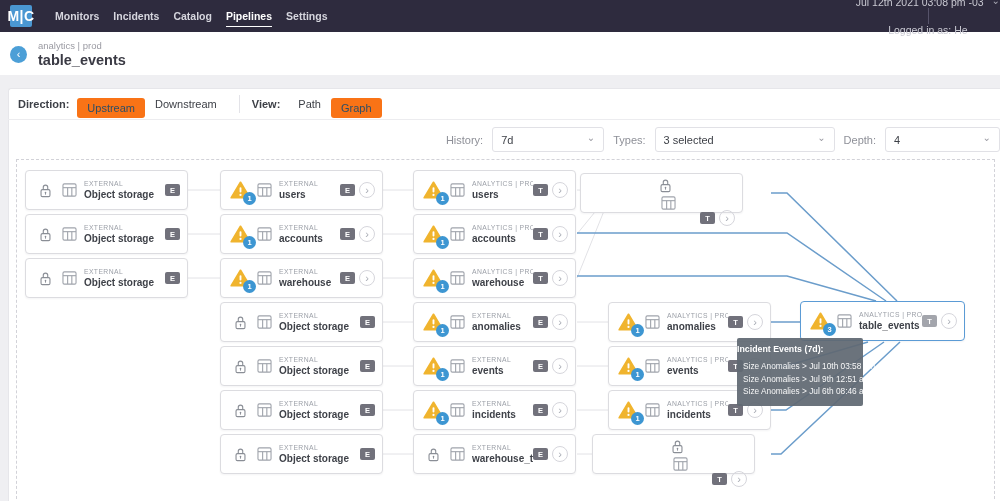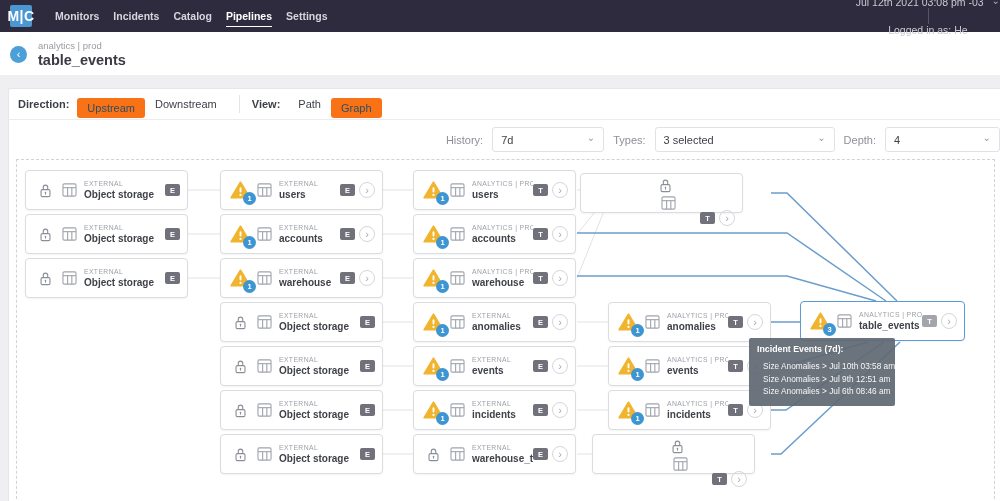--- a/index.html
+++ b/index.html
@@ -73,22 +73,22 @@
   .n-right { margin-left:auto; margin-right:7px; display:flex; align-items:center; gap:4px; flex:none; }
   .n-badge { min-width:15px; height:12px; border-radius:2px; background:#71717B; color:#fff;
              font-size:7.5px; font-weight:bold; display:flex; align-items:center; justify-content:center;
              padding:0 2px; }
   .node.selected .n-badge { background:#A3A5AC; }
   .n-chev { width:16px; height:16px; border-radius:50%; border:1px solid #D6D6DC; color:#A8ACB4;
             display:flex; align-items:center; justify-content:center; font-size:11px; cursor:pointer;
             padding-bottom:1px; }
 
   
-  .tooltip { position:absolute; left:737px; top:338px; width:146px; z-index:10;
-             background:rgba(96,104,114,.93); border-radius:2px; padding:6px 9px 8px 8px; color:#fff;margin-left:12px; }
+  .tooltip { position:absolute; left:737px; top:338px; width:126px; z-index:10;
+             background:rgba(96,104,114,.93); border-radius:2px; padding:6px 9px 8px 0; color:#fff; }
   .tt-title { font-size:8.8px; font-weight:bold; margin-bottom:6px; }
   .tt-line { font-size:8.3px; margin-left:6px; line-height:12.5px; color:rgba(255,255,255,.95);
              white-space:nowrap; }
 </style>
 </head>
 <body>
 
 <div class="topnav">
   <div class="logo">M|C</div>
   <nav>

